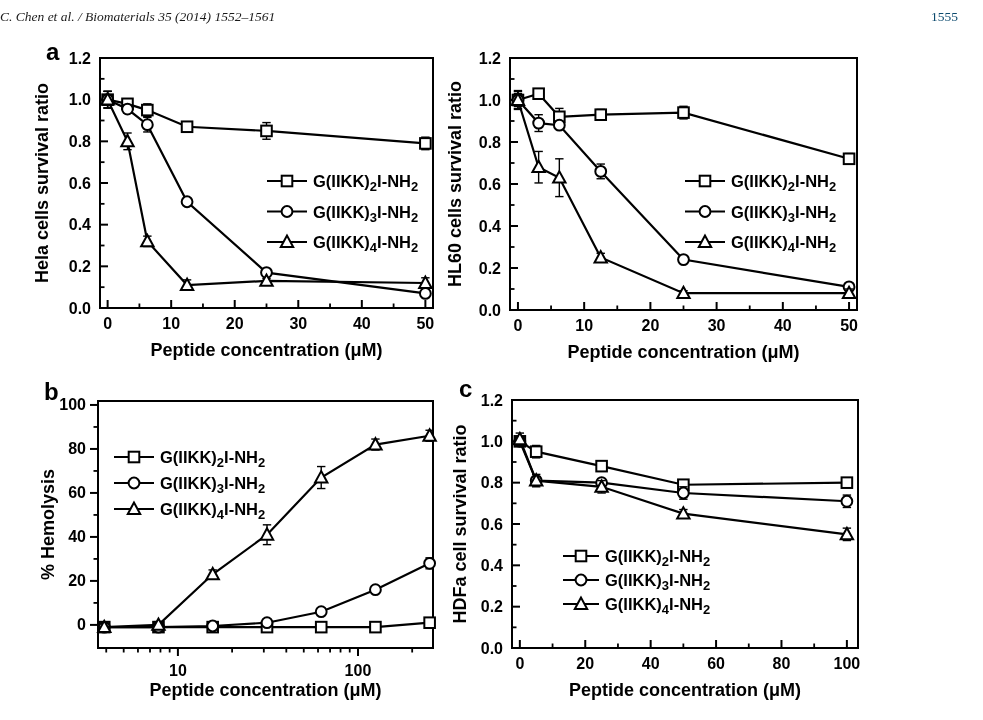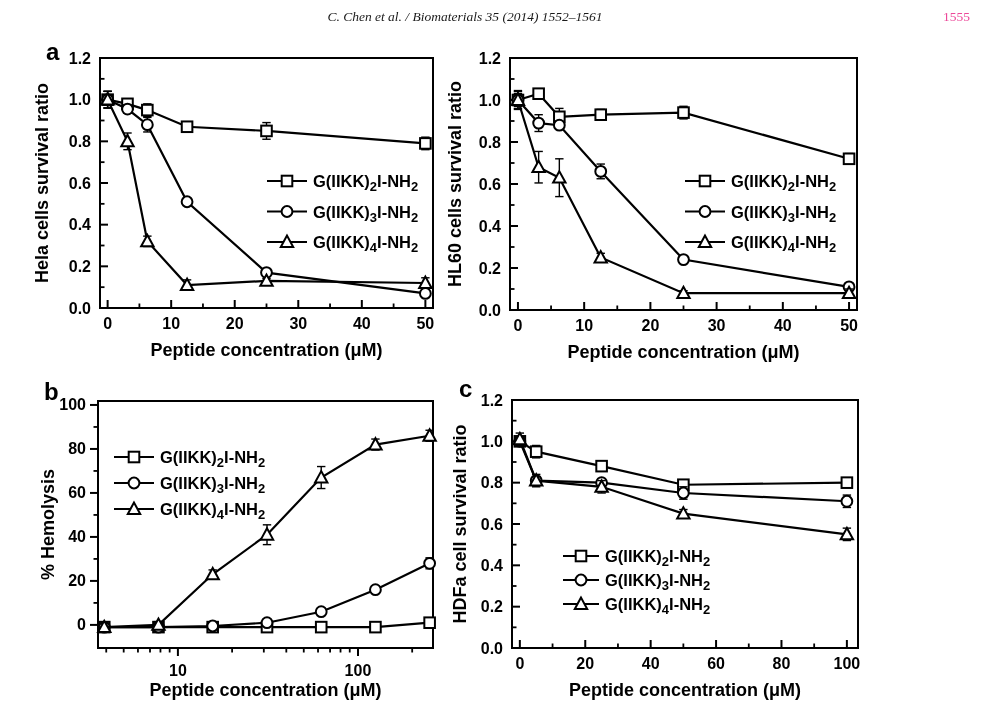--- a/index.html
+++ b/index.html
@@ -1,26 +1,26 @@
 <!DOCTYPE html>
 <html><head>
 <meta charset="utf-8">
 <style>
   html,body{margin:0;padding:0}
   body{
     width:983px;height:720px;position:relative;background:#ffffff;
     font-family:"Liberation Sans",sans-serif;overflow:hidden;
   }
   .header{
-    position:absolute;top:9px;left:0;right:53px;text-align:center;
+    position:absolute;top:9px;left:0;right:53px;text-align:left;
     font:italic 13.5px "Liberation Serif",serif;color:#1a1a1a;
   }
   .pagenum{
-    position:absolute;top:9px;right:13px;
-    font:13.5px "Liberation Serif",serif;color:#ec4899;
+    position:absolute;top:9px;right:25px;
+    font:13.5px "Liberation Serif",serif;color:#0c4a6e;
   }
   .panel-letter{
     position:absolute;font:bold 24px "Liberation Sans",sans-serif;color:#000;
   }
   svg{position:absolute;overflow:visible}
   #c0{left:30px;top:38px}
   #c1{left:445px;top:38px}
   #c2{left:30px;top:383px}
   #c3{left:445px;top:383px}
   .tick{font:bold 16px "Liberation Sans",sans-serif;fill:#000}

